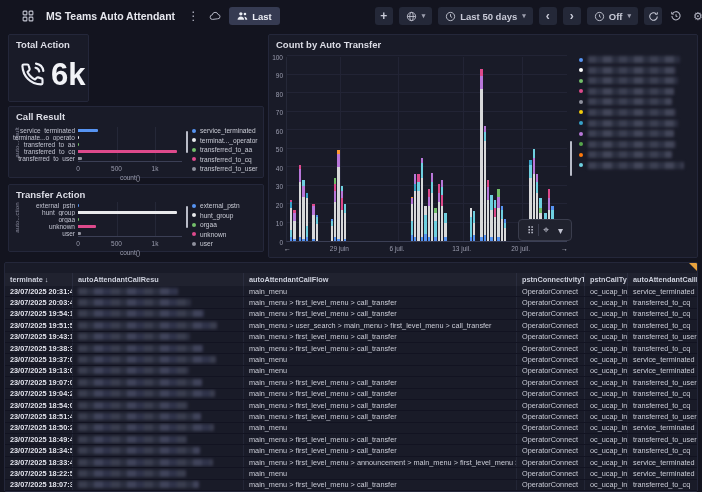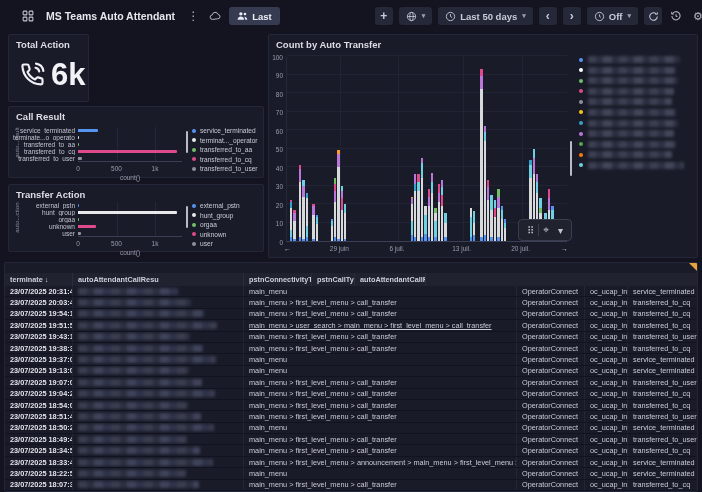--- a/index.html
+++ b/index.html
@@ -598,20 +598,21 @@
       <div class="cxtick" style="left: 231.635px; top: 210px;">20 juil.</div>
       <span class="panarrow" style="left: 15px; top: 210px;">←</span>
       <span class="panarrow" style="left: 292px; top: 210px;">→</span>
     </section>
 
   <section class="panel" id="p-table">
     <div class="warn-corner"></div>
     <div class="thead">
         <div class="th" style="width: 68px;">terminate ↓</div>
         <div class="th" style="width: 171px;">autoAttendantCallResu</div>
+        <div class="th" style="width: 273px;">autoAttendantCallFlow</div>
         <div class="th" style="width: 68px;">pstnConnectivityType</div>
         <div class="th" style="width: 43px;">pstnCallType</div>
         <div class="th" style="width: 71px;">autoAttendantCallResu</div>
       </div>
     <div class="tbody">
         <div class="trow">
           <div class="td ts" style="width: 68px;">23/07/2025 20:31:44</div>
           <div class="td" style="width: 171px;">
             <span class="redact" style="width: 100px;"></span>
           </div>
@@ -638,21 +639,21 @@
           <div class="td" style="width: 273px;">main_menu &gt; first_level_menu &gt; call_transfer</div>
           <div class="td" style="width: 68px;">OperatorConnect</div>
           <div class="td" style="width: 43px;">oc_ucap_in</div>
           <div class="td" style="width: 71px;">transferred_to_cq</div>
         </div>
         <div class="trow">
           <div class="td ts" style="width: 68px;">23/07/2025 19:51:57</div>
           <div class="td" style="width: 171px;">
             <span class="redact" style="width: 139px;"></span>
           </div>
-          <div class="td" style="width: 273px; text-decoration: underline;">main_menu &gt; user_search &gt; main_menu &gt; first_level_menu &gt; call_transfer</div>
+          <div class="td" style="width: 273px;">main_menu &gt; user_search &gt; main_menu &gt; first_level_menu &gt; call_transfer</div>
           <div class="td" style="width: 68px;">OperatorConnect</div>
           <div class="td" style="width: 43px;">oc_ucap_in</div>
           <div class="td" style="width: 71px;">transferred_to_cq</div>
         </div>
         <div class="trow">
           <div class="td ts" style="width: 68px;">23/07/2025 19:43:15</div>
           <div class="td" style="width: 171px;">
             <span class="redact" style="width: 112px;"></span>
           </div>
           <div class="td" style="width: 273px;">main_menu &gt; first_level_menu &gt; call_transfer</div>

